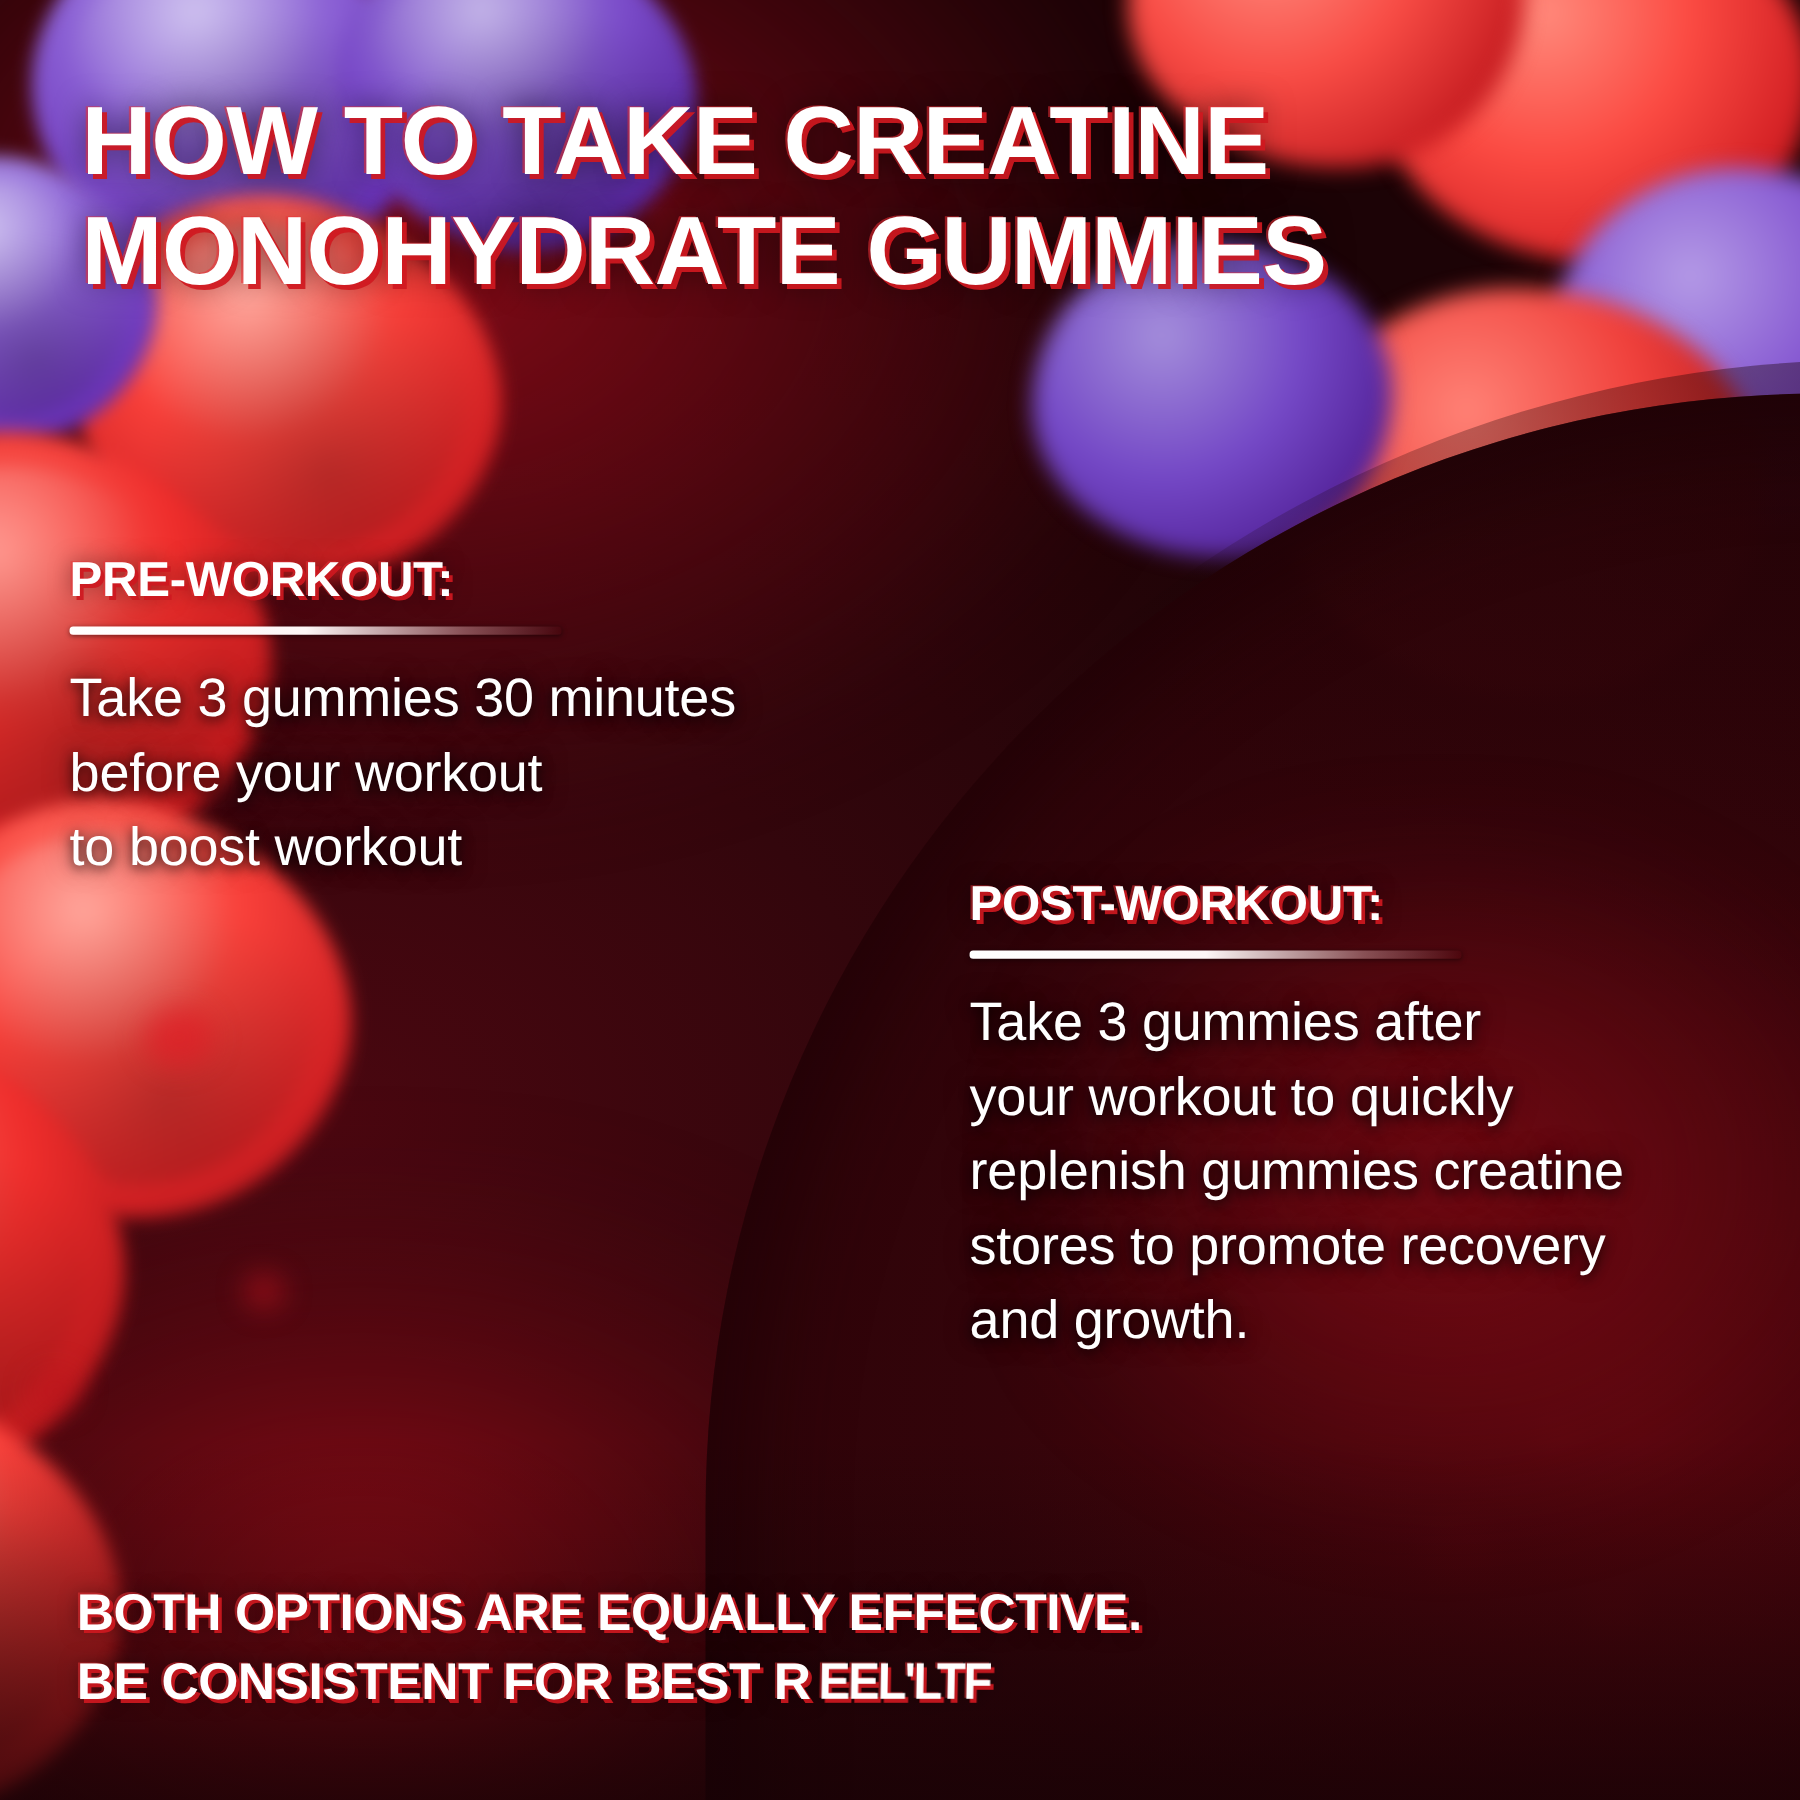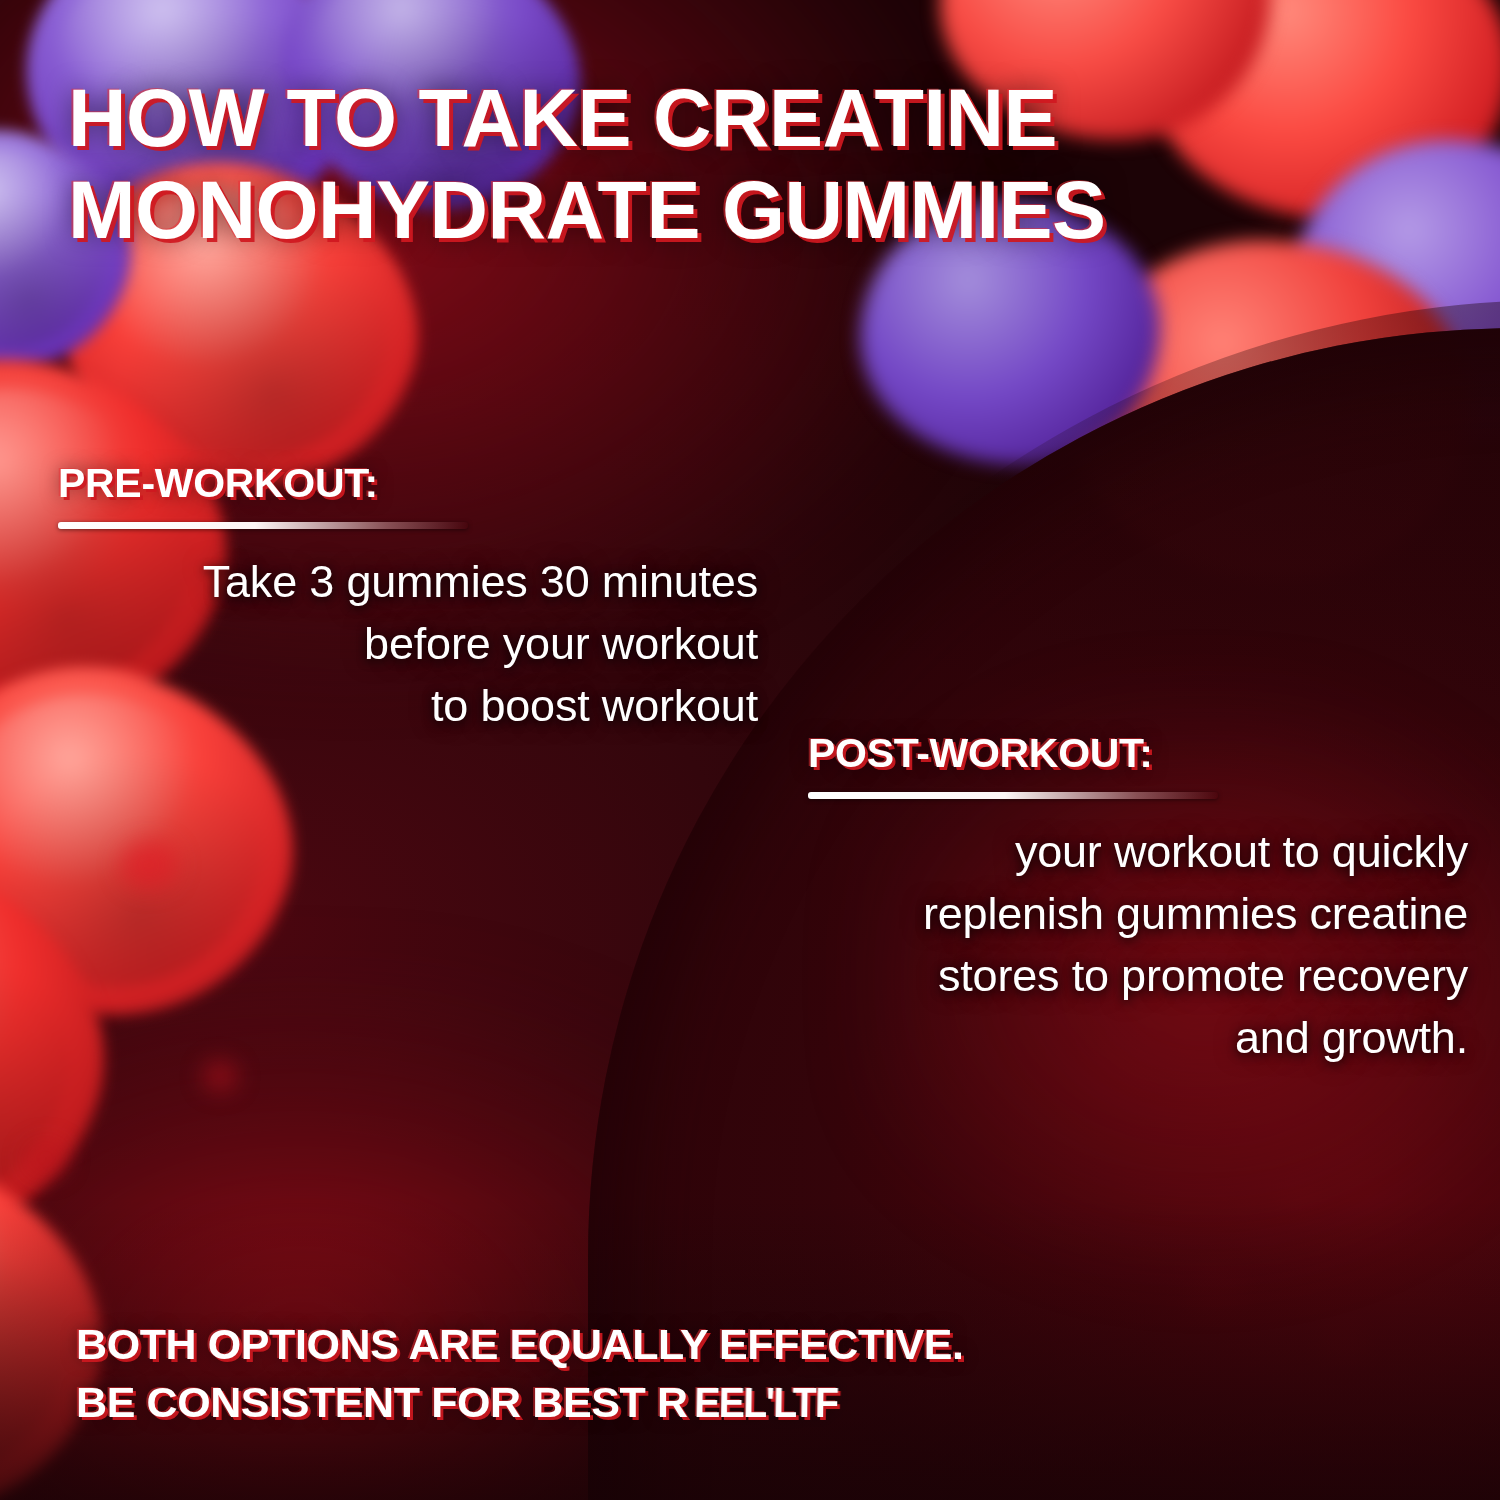--- a/index.html
+++ b/index.html
@@ -145,27 +145,26 @@
   }
   .sec-body{
     margin-top:22px;
     color:#ffffff;
     font-size:45px;
     font-weight:normal;
     line-height:1.38;
     letter-spacing:-0.2px;
     text-shadow:0 2px 10px rgba(0,0,0,.78), 0 0 22px rgba(0,0,0,.5);
   }
-  .sec-body .ln{ display:block; white-space:nowrap;text-align:right; }
+  .sec-body .ln{ display:block; white-space:nowrap; }
 
   .footer{
     position:absolute;
     left:64px; top:1316px;
     width:1300px;
-    margin-left:12px;
   }
   .footer .fl{
     display:block;
     color:#ffffff;
     font-size:43px;
     font-weight:bold;
     line-height:1.34;
     letter-spacing:-0.4px;
     text-transform:uppercase;
     text-shadow:
@@ -232,20 +231,21 @@
         <span class="ln">Take 3 gummies 30 minutes</span>
         <span class="ln">before your workout</span>
         <span class="ln">to boost workout</span>
       </div>
     </div>
 
     <div class="section section-post">
       <div class="sec-head">POST-WORKOUT:</div>
       <div class="sec-rule"></div>
       <div class="sec-body">
+        <span class="ln">Take 3 gummies after</span>
         <span class="ln">your workout to quickly</span>
         <span class="ln">replenish gummies creatine</span>
         <span class="ln">stores to promote recovery</span>
         <span class="ln">and growth.</span>
       </div>
     </div>
 
     <div class="footer">
       <span class="fl">BOTH OPTIONS ARE EQUALLY EFFECTIVE.</span>
       <span class="fl"><span>BE CONSISTENT FOR BEST R</span><span class="glitch">EEl'LTF</span></span>

